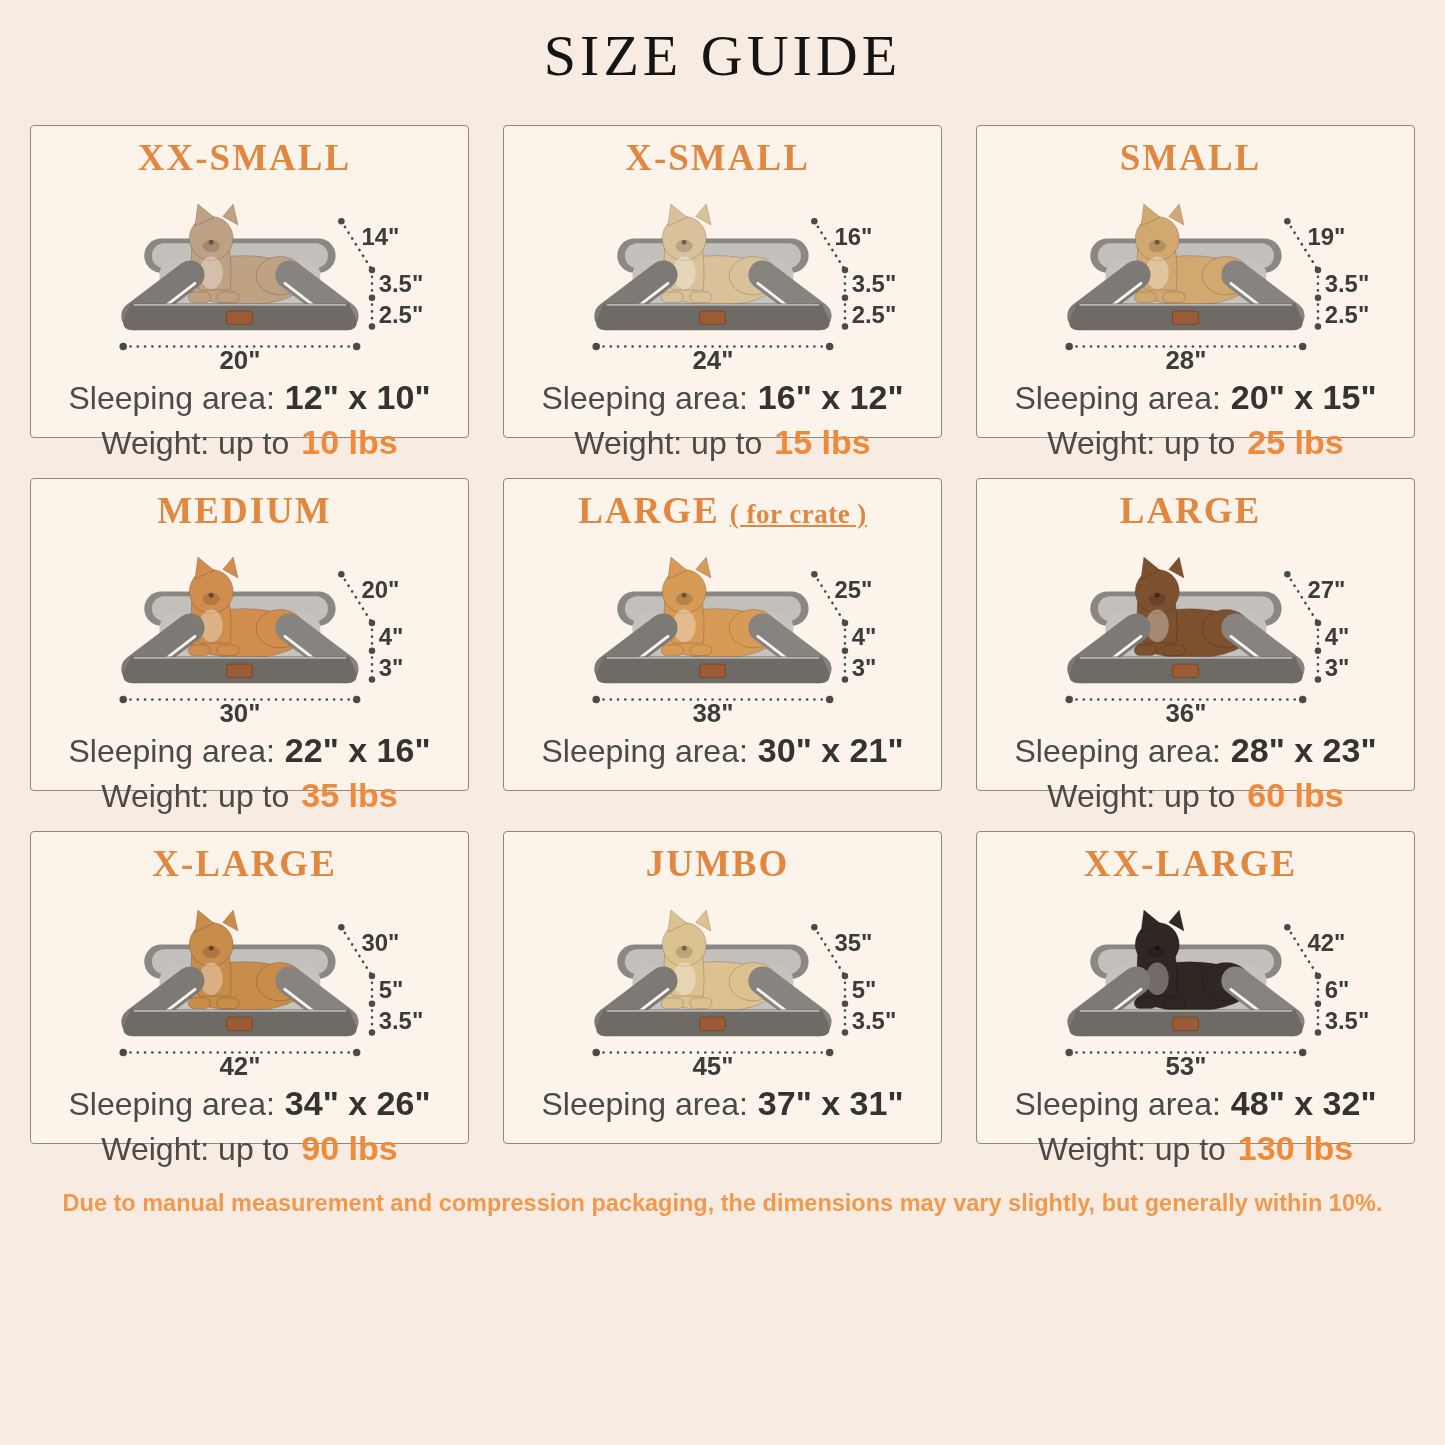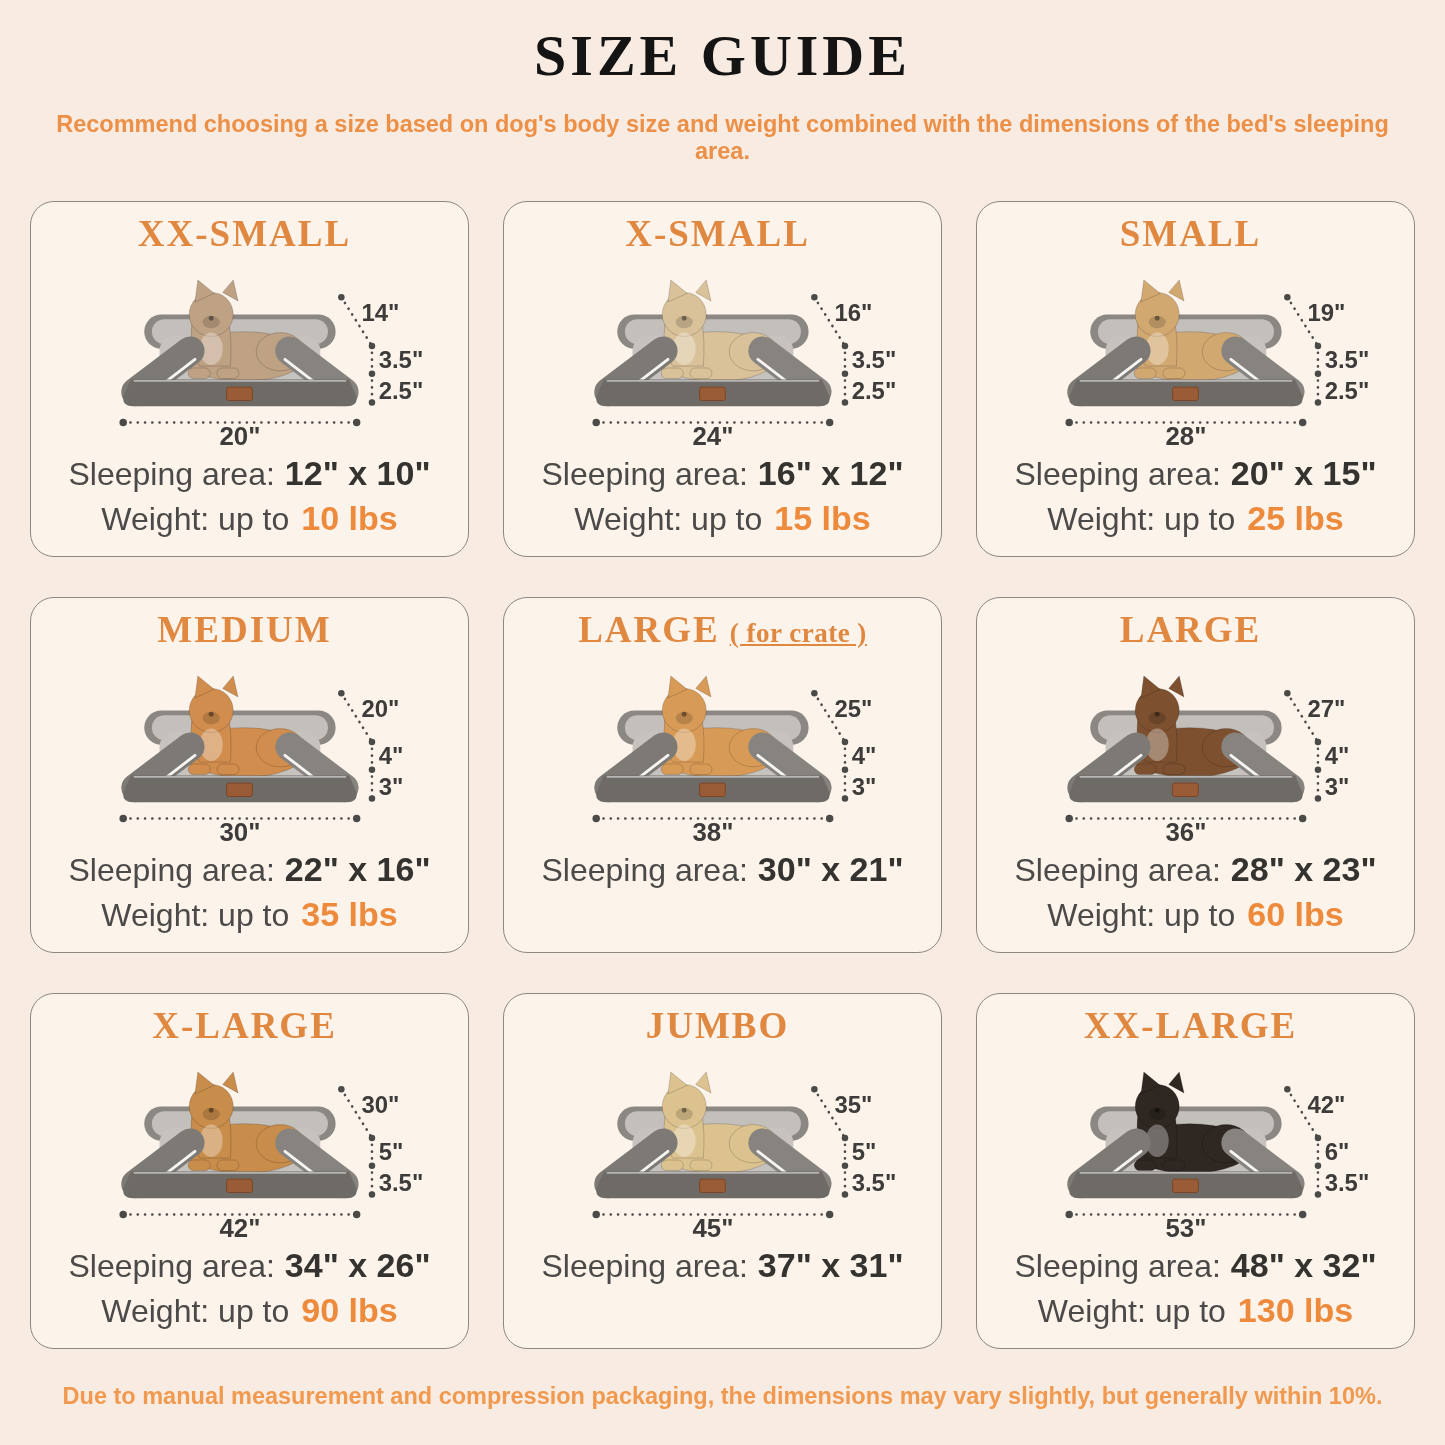--- a/index.html
+++ b/index.html
@@ -5,21 +5,21 @@
   * { margin:0; padding:0; box-sizing:border-box; }
   html,body { width:1445px; height:1445px; }
   body {
     background:#f8ece2;
     font-family:"Liberation Sans", sans-serif;
     overflow:hidden;
   }
   .page { padding:16px 30px 0; }
   .main-title {
     font-family:"Liberation Serif", serif;
-    font-weight:700;
+    font-weight:400;
     font-size:58px;
     letter-spacing:4px;
     text-align:center;
     color:#141414;
     margin-top:6px;
   }
   .subtitle {
     margin-top:22px;
     text-align:center;
     color:#ec8f47;
@@ -28,23 +28,23 @@
   }
   .grid {
     margin-top:36px;
     display:grid;
     grid-template-columns:repeat(3, 1fr);
     gap:40px 34px;
   }
   .card {
     background:#fcf3eb;
     border:1.5px solid #8c8882;
-    border-radius:24px;
+    border-radius:4px;
     padding:12px 8px 14px;
-    height:356px;
+    height:313px;
   }
   .card-title {
     text-align:center;
     font-family:"Liberation Serif", serif;
     font-weight:700;
     color:#e08740;
     font-size:37px;
     letter-spacing:2px;
     line-height:1.1;
   }
@@ -61,33 +61,32 @@
     text-align:center;
     font-size:32px;
     color:#4c4a48;
     margin-top:6px;
     line-height:1.15;
     white-space:nowrap;
   }
   .line b.aval { color:#35332f; font-size:34px; margin-left:10px; }
   .line b.wval { color:#ed8a3c; font-size:34px; margin-left:12px; }
   .footer {
-    margin-top:34px;
+    margin-top:46px;
     text-align:center;
     color:#f0994f;
     font-weight:700;
     font-size:23.5px;
   }
 </style>
 </head>
 <body>
 
 <div class="page">
   <h1 class="main-title">SIZE GUIDE</h1>
-  <div class="subtitle">Recommend choosing a size based on dog's body size and weight combined with the dimensions of the bed's sleeping area.</div>
   <div class="grid" id="grid">
   <section class="card">
     <h2 class="card-title"><span>XX-SMALL</span><span class="size-note"></span></h2>
 
     <svg class="bed" viewBox="0 0 440 200" role="img" aria-label="Ragdoll cat">
 
       <g>
         <rect x="110" y="60" width="200" height="36" rx="18" fill="#8b8783"></rect>
         <rect x="118" y="65" width="184" height="26" rx="13" fill="#c3bfbb"></rect>
       </g>

